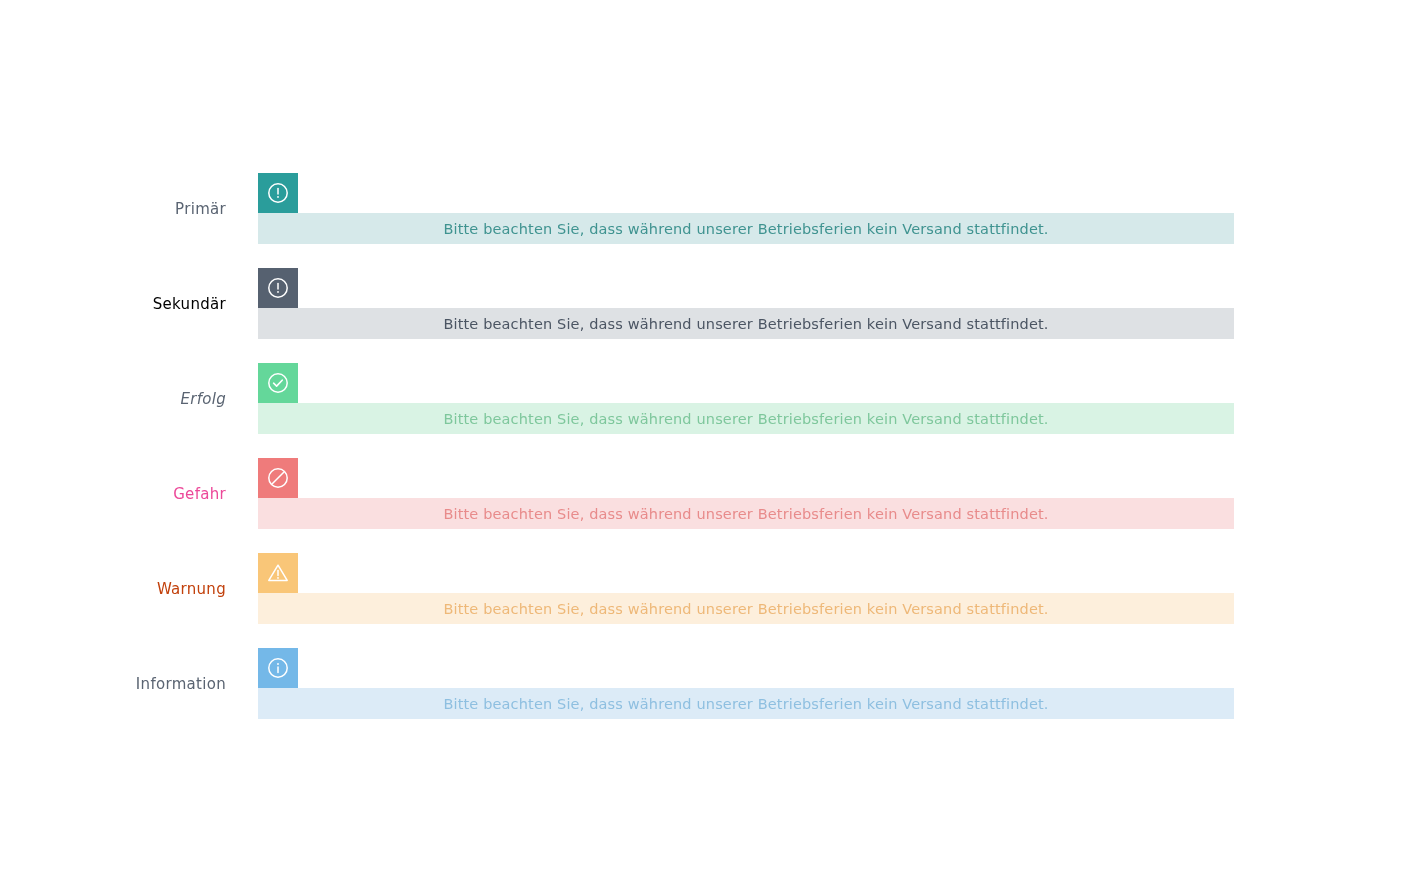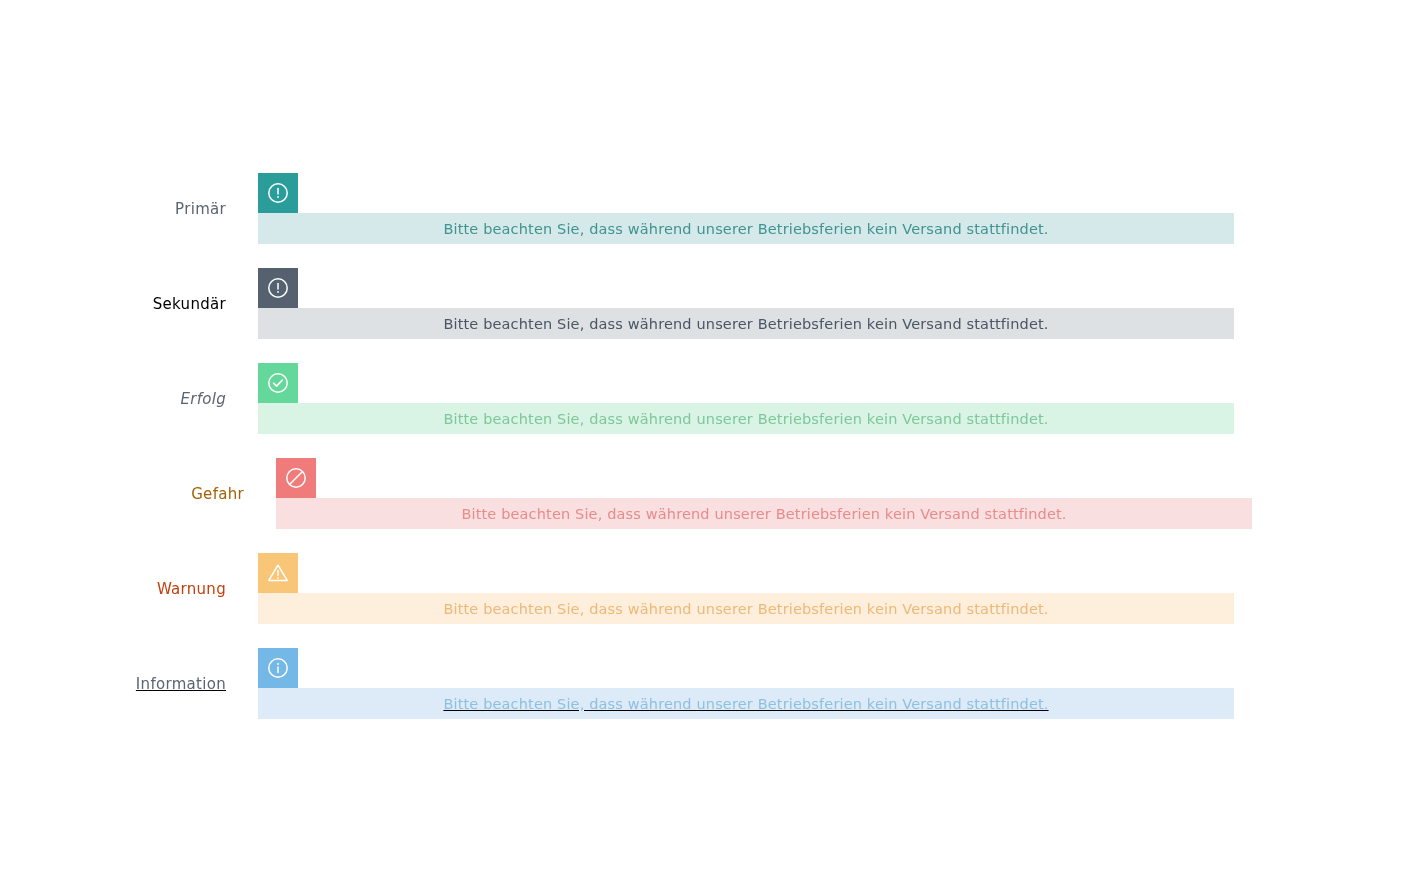--- a/index.html
+++ b/index.html
@@ -119,21 +119,21 @@
               <circle cx="11" cy="11" r="9.2" stroke="#ffffff" stroke-width="1.5"></circle>
               <path d="M6.6 11.2 L9.6 14.1 L15.2 8.2" stroke="#ffffff" stroke-width="1.6" stroke-linecap="round" stroke-linejoin="round"></path>
             </svg>
           </span>
         </div>
         <div class="alert-body" style="background: rgb(217, 243, 228); color: rgb(126, 199, 156);">Bitte beachten Sie, dass während unserer Betriebsferien kein Versand stattfindet.</div>
       </div>
     </div>
 
     <div class="alert-row">
-      <div class="row-label" style="color: #a16207; margin-left: 18px;">Gefahr</div>
+      <div class="row-label" style="color: #ec4899;">Gefahr</div>
       <div class="alert">
         <div class="alert-icon" style="background: rgb(239, 123, 123);">
           <span>
             <svg width="22" height="22" viewBox="0 0 22 22" fill="none">
               <circle cx="11" cy="11" r="9.2" stroke="#ffffff" stroke-width="1.5"></circle>
               <line x1="5.0" y1="17.0" x2="17.0" y2="5.0" stroke="#ffffff" stroke-width="1.5" stroke-linecap="round"></line>
             </svg>
           </span>
         </div>
         <div class="alert-body" style="background: rgb(250, 223, 224); color: rgb(232, 139, 139);">Bitte beachten Sie, dass während unserer Betriebsferien kein Versand stattfindet.</div>
@@ -149,21 +149,21 @@
               <path d="M12 3.2 L21.2 18.4 L2.8 18.4 Z" stroke="#ffffff" stroke-width="1.5" stroke-linejoin="round"></path>
               <line x1="12" y1="8.6" x2="12" y2="13.4" stroke="#ffffff" stroke-width="1.5" stroke-linecap="round"></line>
               <circle cx="12" cy="15.9" r="0.9" fill="#ffffff"></circle>
             </svg>
           </span>
         </div>
         <div class="alert-body" style="background: rgb(253, 239, 220); color: rgb(238, 184, 120);">Bitte beachten Sie, dass während unserer Betriebsferien kein Versand stattfindet.</div>
       </div>
     </div>
 
-    <div class="alert-row" style="margin-bottom:6px;text-decoration:underline;">
+    <div class="alert-row" style="margin-bottom:6px;">
       <div class="row-label" style="color: rgb(90, 100, 114);">Information</div>
       <div class="alert">
         <div class="alert-icon" style="background: rgb(116, 184, 232);">
           <span>
             <svg width="22" height="22" viewBox="0 0 22 22" fill="none">
               <circle cx="11" cy="11" r="9.2" stroke="#ffffff" stroke-width="1.5"></circle>
               <circle cx="11" cy="7.0" r="0.95" fill="#ffffff"></circle>
               <line x1="11" y1="9.9" x2="11" y2="15.4" stroke="#ffffff" stroke-width="1.5" stroke-linecap="round"></line>
             </svg>
           </span>

